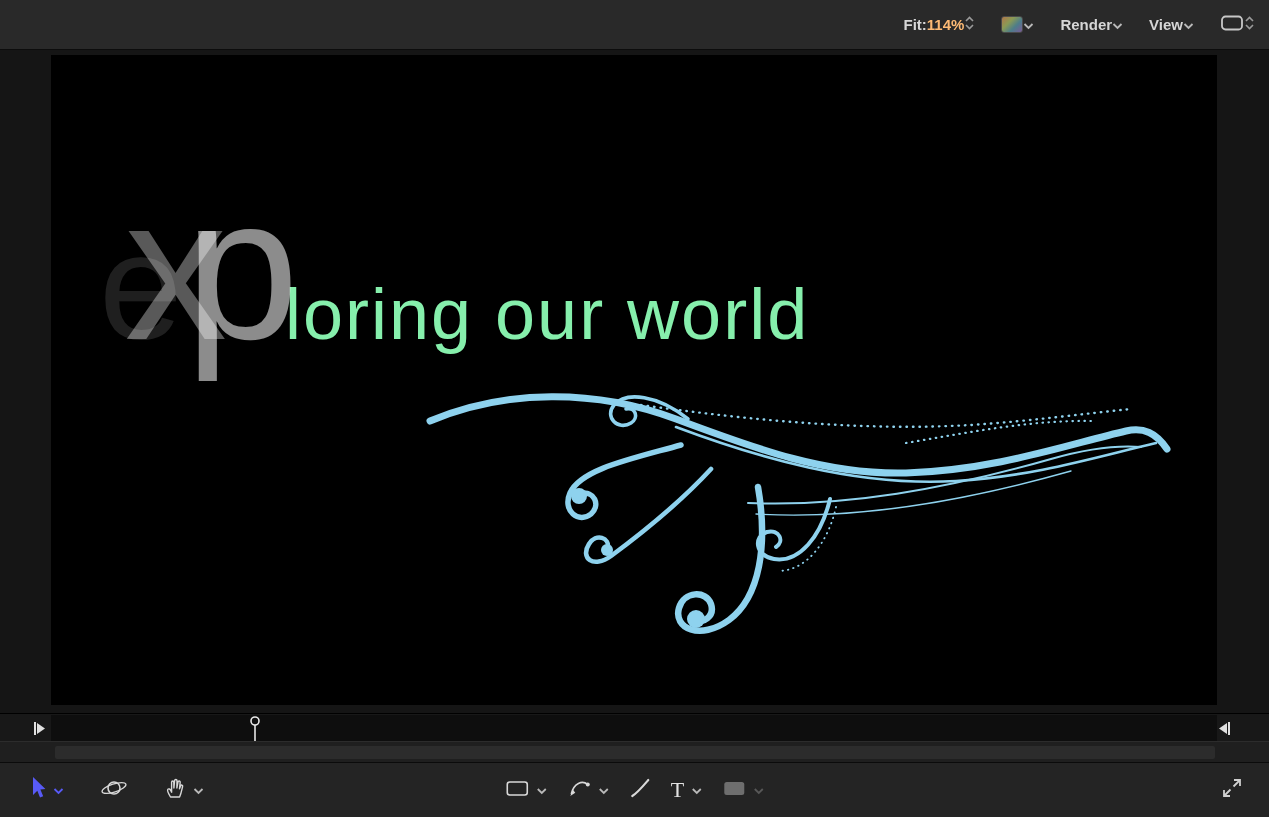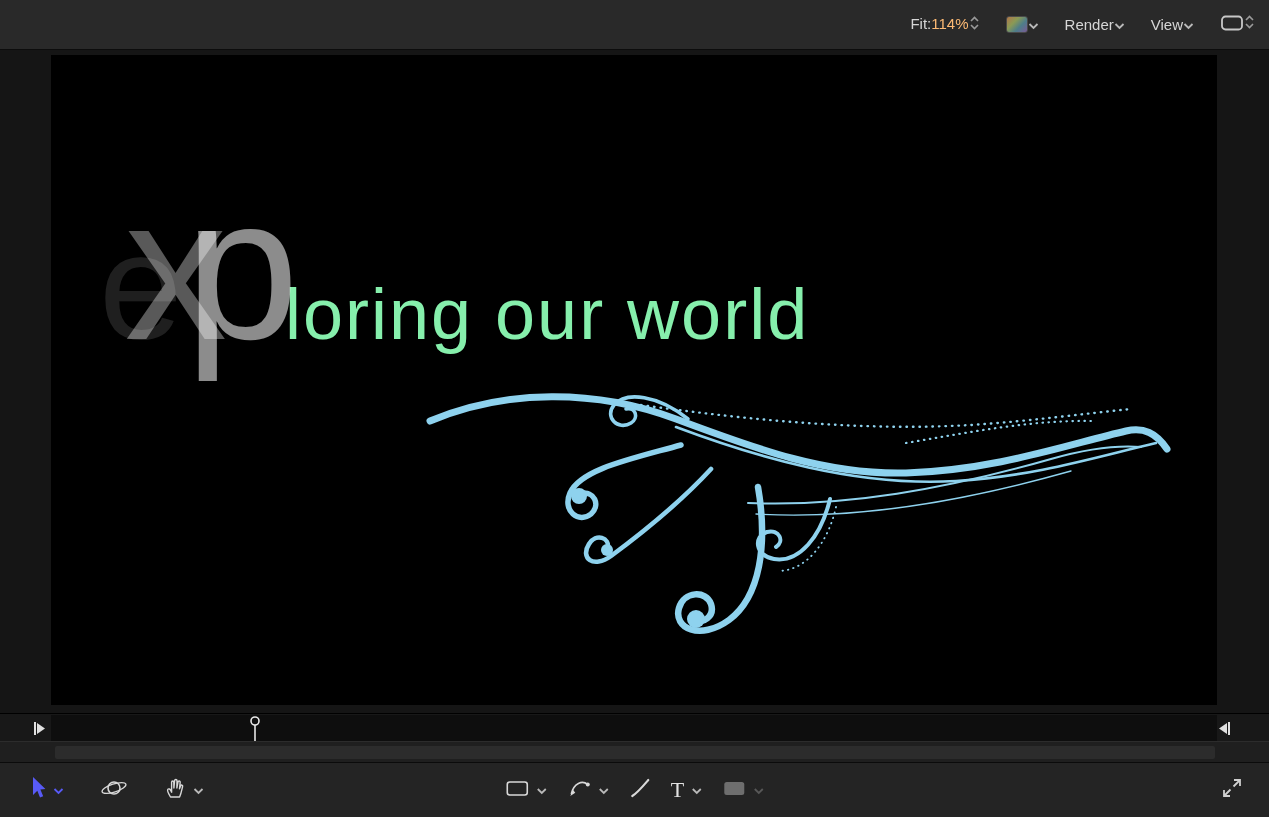--- a/index.html
+++ b/index.html
@@ -3,21 +3,21 @@
 <meta charset="utf-8">
 <style>
   html,body{margin:0;padding:0;background:#111;}
   body{width:1269px;height:817px;position:relative;overflow:hidden;
        font-family:"Liberation Sans",sans-serif;-webkit-font-smoothing:antialiased;}
 
   
   .top-toolbar{position:absolute;top:0;left:0;width:1269px;height:50px;background:#292929;
     border-bottom:1px solid #0c0c0c;box-sizing:border-box;display:flex;align-items:center;
     justify-content:flex-end;gap:26px;padding:0 14px;color:#d6d6d6;font-size:15px;}
-  .tb-group{display:flex;gap:0;cursor:default;}
+  .tb-group{display:flex;align-items:center;gap:0;cursor:default;font-weight:bold;}
   .dim-val{color:#fdba74;}
   .color-swatch{width:20px;height:15px;border-radius:3px;display:inline-block;border:1px solid #4a4a4a;
     background:linear-gradient(135deg,#b0764a 0%,#8a9a55 35%,#4d7d8a 65%,#7a5a96 100%);}
 
   
   .canvas-region{position:absolute;top:50px;left:0;width:1269px;height:663px;background:#151515;}
   .canvas{position:absolute;left:51px;top:5px;width:1166px;height:650px;background:#000;overflow:hidden;}
 
   .title-line{position:absolute;left:48px;top:110px;white-space:nowrap;line-height:1;
     font-weight:200;cursor:default;}

